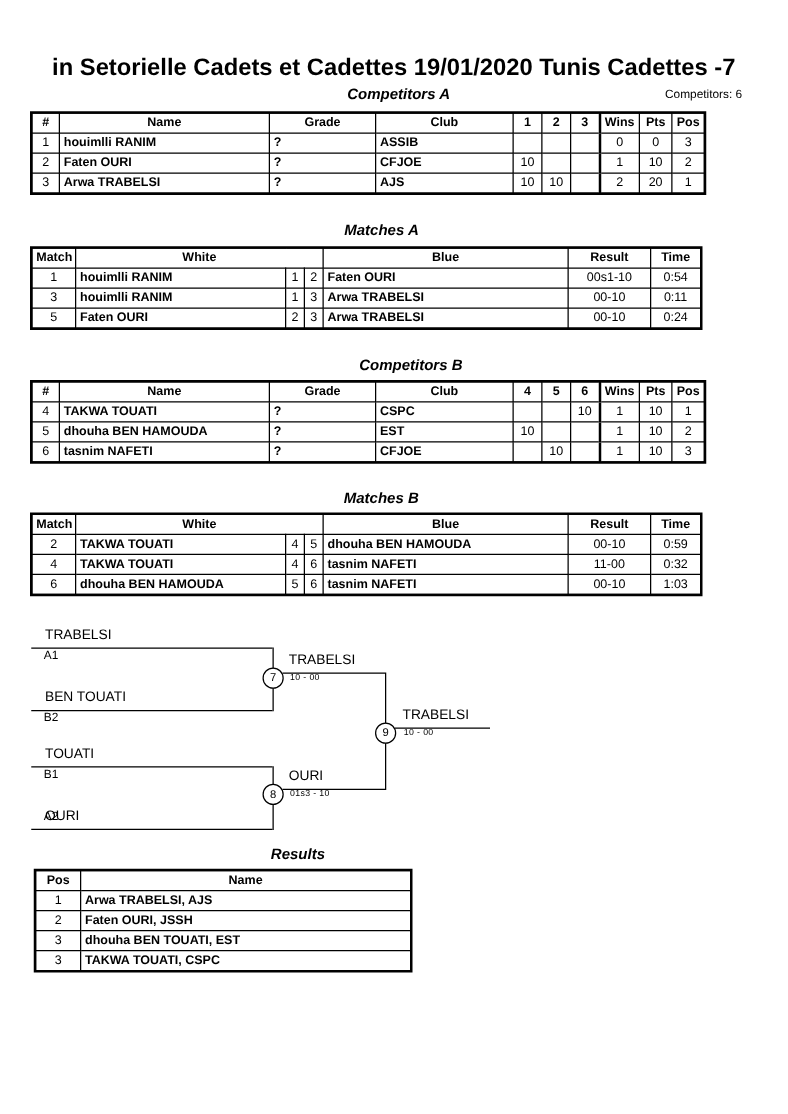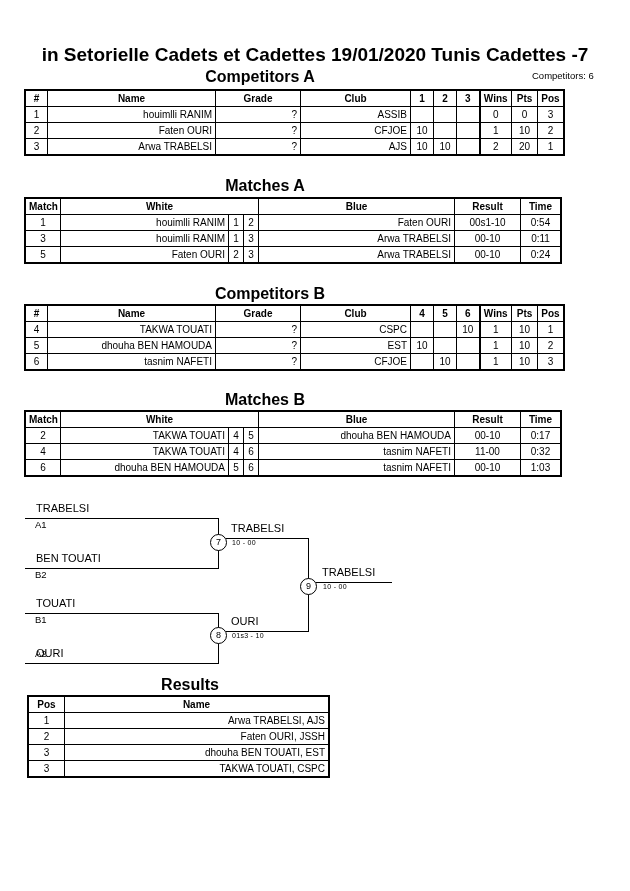--- a/index.html
+++ b/index.html
@@ -40,24 +40,25 @@
     position: absolute;
     top: 70px;
     left: 532px;
     font-size: 9.5px;
     white-space: nowrap;
   }
 
   
   .caption {
     position: absolute;
-    font-size: 16px;
+    font-size: 12px;
     font-weight: bold;
-    text-align: center;
-    white-space: nowrap;
+    text-align: right;
+    white-space: nowrap;
+    font-style: italic;
   }
 
   
   .tbl {
     position: absolute;
     border-collapse: collapse;
     font-size: 10px;
     background: #ffffff;
     table-layout: fixed;
   }
@@ -68,21 +69,21 @@
     line-height: 15px;
     font-weight: normal;
     overflow: hidden;
     white-space: nowrap;
   }
   .tbl th {
     font-weight: bold;
     text-align: center;
   }
   .tbl .c { text-align: center; }
-  .tbl .l { text-align: right; }
+  .tbl .l { text-align: left; font-weight: bold; }
   .outer {
     outline: 2px solid #000000;
     outline-offset: -1px;
   }
   
   .sep-left { border-left: 2px solid #000000 !important; }
 
   
   .bracket {
     position: absolute;
@@ -345,21 +346,21 @@
     </tr>
   </thead>
   <tbody>
     <tr>
       <td class="c">2</td>
       <td class="l">TAKWA TOUATI</td>
       <td class="c">4</td>
       <td class="c">5</td>
       <td class="l">dhouha BEN HAMOUDA</td>
       <td class="c">00-10</td>
-      <td class="c">0:17</td>
+      <td class="c">0:59</td>
     </tr>
     <tr>
       <td class="c">4</td>
       <td class="l">TAKWA TOUATI</td>
       <td class="c">4</td>
       <td class="c">6</td>
       <td class="l">tasnim NAFETI</td>
       <td class="c">11-00</td>
       <td class="c">0:32</td>
     </tr>

